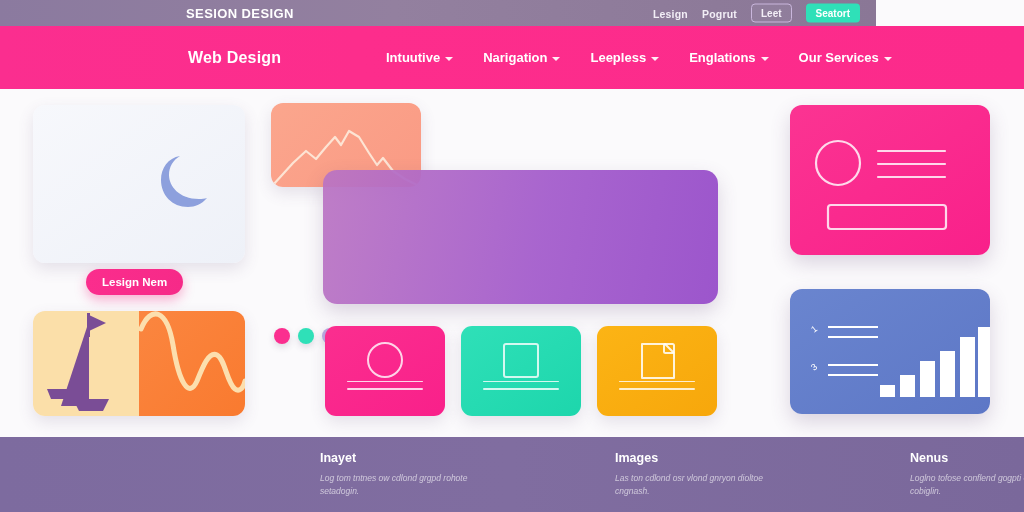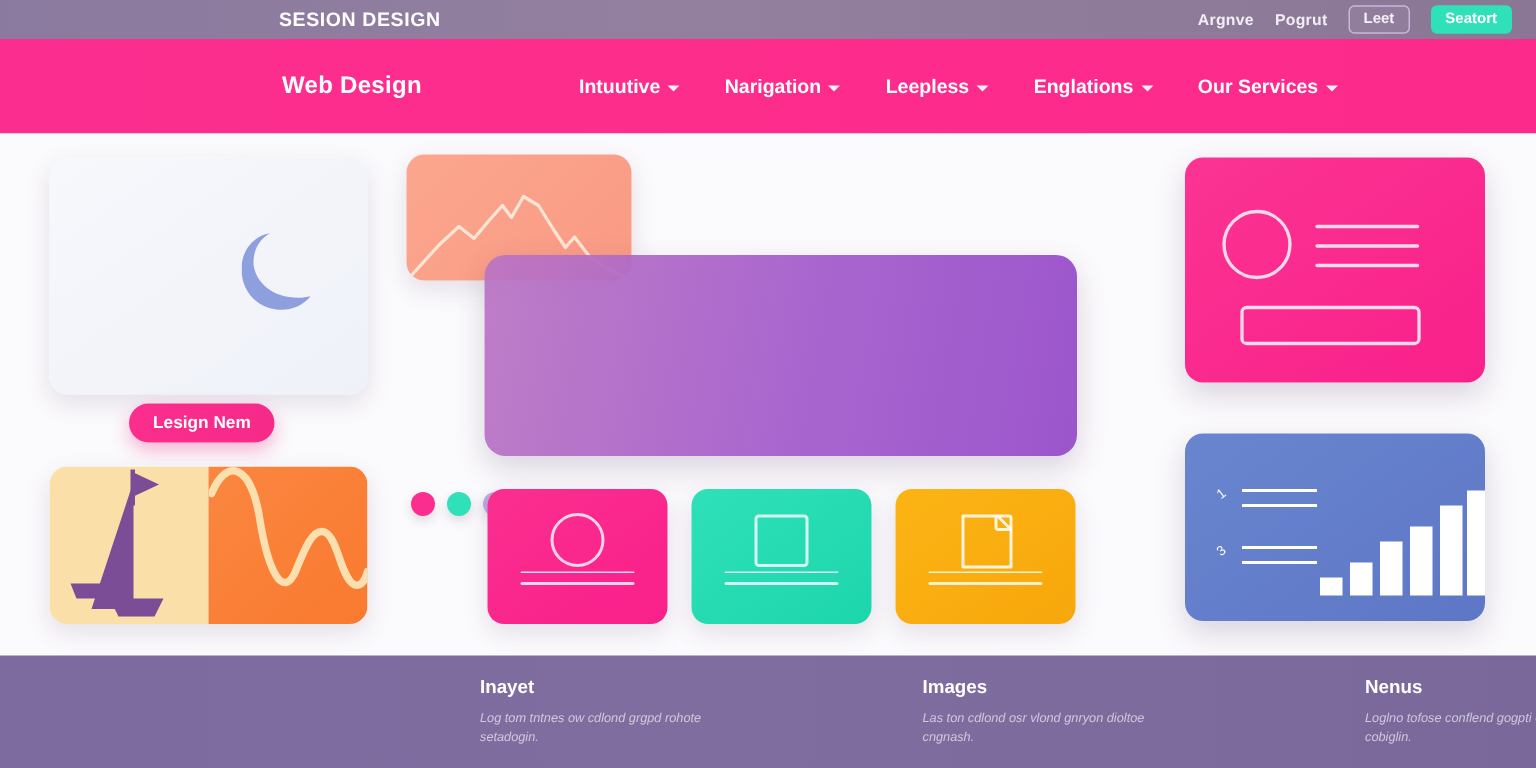--- a/index.html
+++ b/index.html
@@ -12,21 +12,21 @@
   #page {
     position: relative;
     width: 1024px; height: 512px;
     background: #fbfafc;
     overflow: hidden;
   }
 
   
   .topbar {
     position: absolute; left: 0; top: 0;
-    width: 1024px; height: 26px;
+    width: 876px; height: 26px;
     background: linear-gradient(90deg, #8b7a9f 0%, #93809f 45%, #8a7796 100%);
     display: flex; align-items: center;
   }
   .brand {
     position: absolute; left: 186px; top: 50%;
     transform: translateY(-50%);
     color: #ffffff;
     font-size: 13px; font-weight: bold;
     letter-spacing: .4px;
     white-space: nowrap;
@@ -180,21 +180,21 @@
   }
 </style>
 </head>
 <body>
 
 <div id="page">
 
   <div class="topbar">
     <div class="brand">SESION DESIGN</div>
     <div class="topnav">
-      <span class="topnav-link">Argnve</span>
+      <span class="topnav-link">Lesign</span>
       <span class="topnav-link">Pogrut</span>
       <span class="btn-outline">Leet</span>
       <span class="btn-teal">Seatort</span>
     </div>
   </div>
 
   <div class="pinkbar">
     <div class="pinkbar-brand">Web Design</div>
     <div class="pinknav">
       <span class="pinknav-item">

